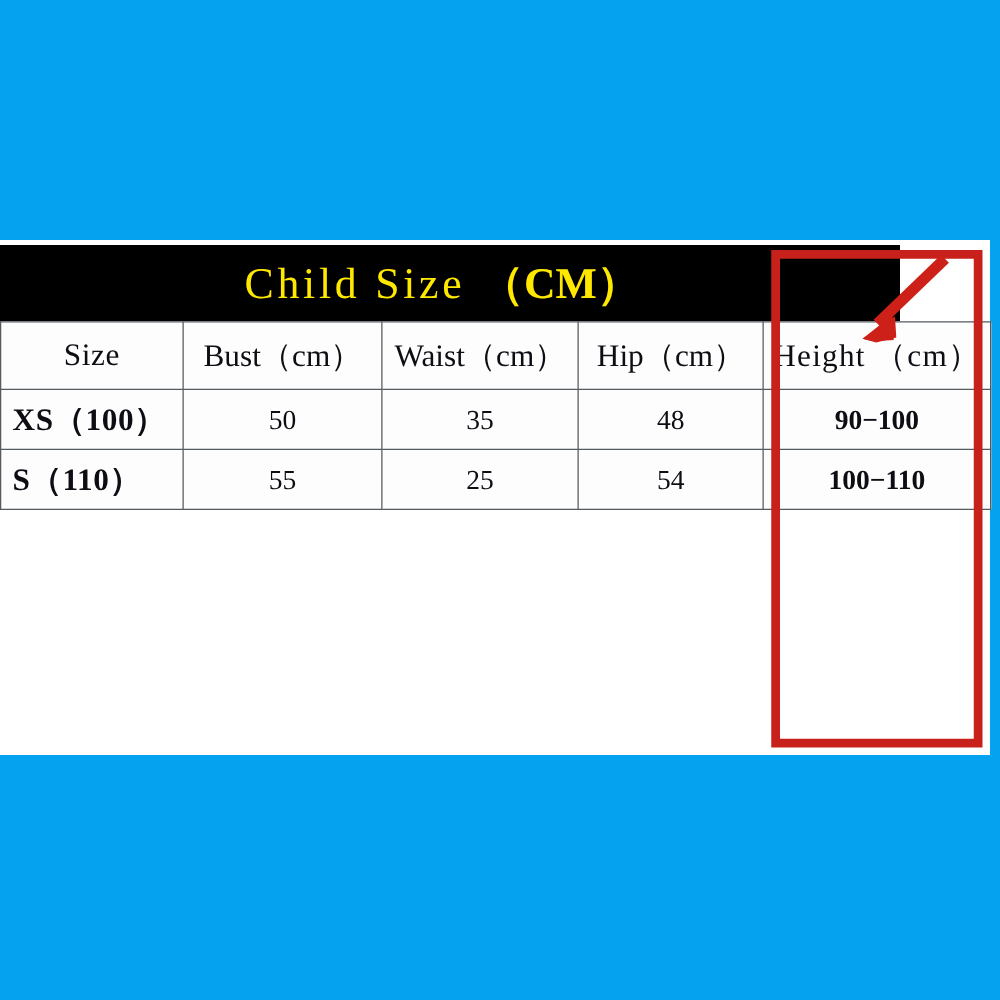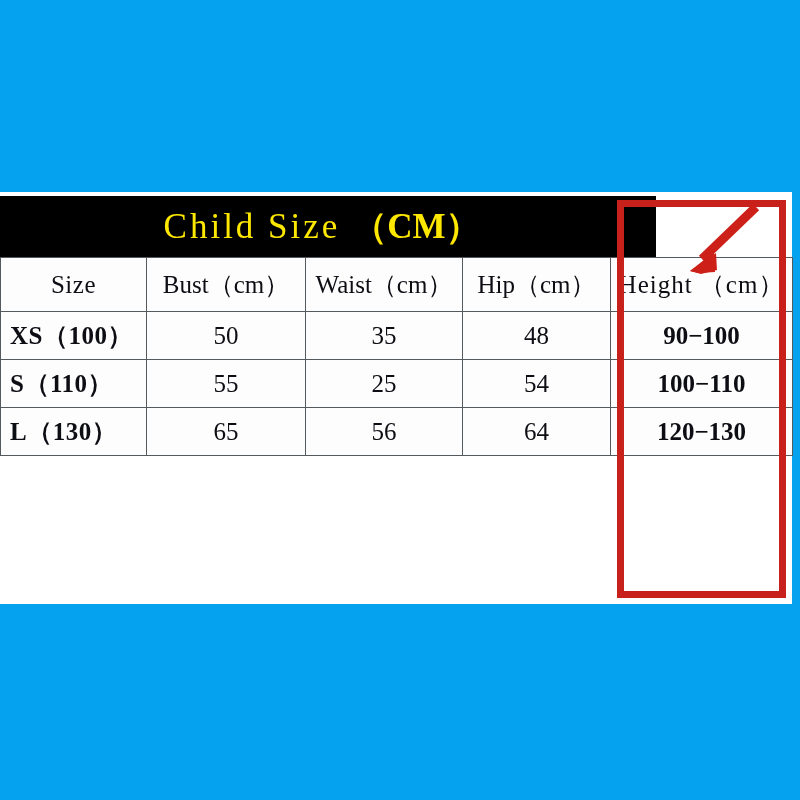--- a/index.html
+++ b/index.html
@@ -30,21 +30,21 @@
     top: 192px;
     width: 792px;
     height: 412px;
     background: #ffffff;
   }
 
   #title-bar {
     position: absolute;
     left: 0px;
     top: 4px;
-    width: 656px;
+    width: 720px;
     height: 61px;
     background: #000000;
     display: flex;
     align-items: center;
     justify-content: center;
     overflow: hidden;
   }
   #title-text {
     color: #ffe800;
     font-size: 35px;
@@ -65,21 +65,21 @@
     width: 792px;
     border-collapse: collapse;
     background: #fdfdfd;
     table-layout: fixed;
   }
   table#size-table td {
     border: 1px solid #555a5f;
     height: 47px;
     text-align: center;
     vertical-align: middle;
-    font-size: 25px;
+    font-size: 22px;
     color: #0d0d14;
     background: #fdfdfd;
     padding: 0;
     font-family: "Liberation Serif", serif;
   }
   table#size-table tr.head td {
     height: 53px;
     font-size: 25px;
     font-weight: normal;
   }
@@ -172,27 +172,20 @@
 
         <tr>
           <td class="sizecell">S（110）</td>
           <td>55</td>
           <td>25</td>
           <td>54</td>
           <td class="heightcell">100−110</td>
         </tr>
 
 
-        <tr>
-          <td class="sizecell">L（130）</td>
-          <td>65</td>
-          <td>56</td>
-          <td>64</td>
-          <td class="heightcell">120−130</td>
-        </tr>
 
 
       </tbody>
     </table>
   </div>
 
   <div id="height-highlight"></div>
 
   <svg id="red-arrow" viewBox="0 0 100 80" xmlns="http://www.w3.org/2000/svg">
     <line x1="86" y1="9" x2="32" y2="61" stroke="#cc2018" stroke-width="9" stroke-linecap="butt"></line>

